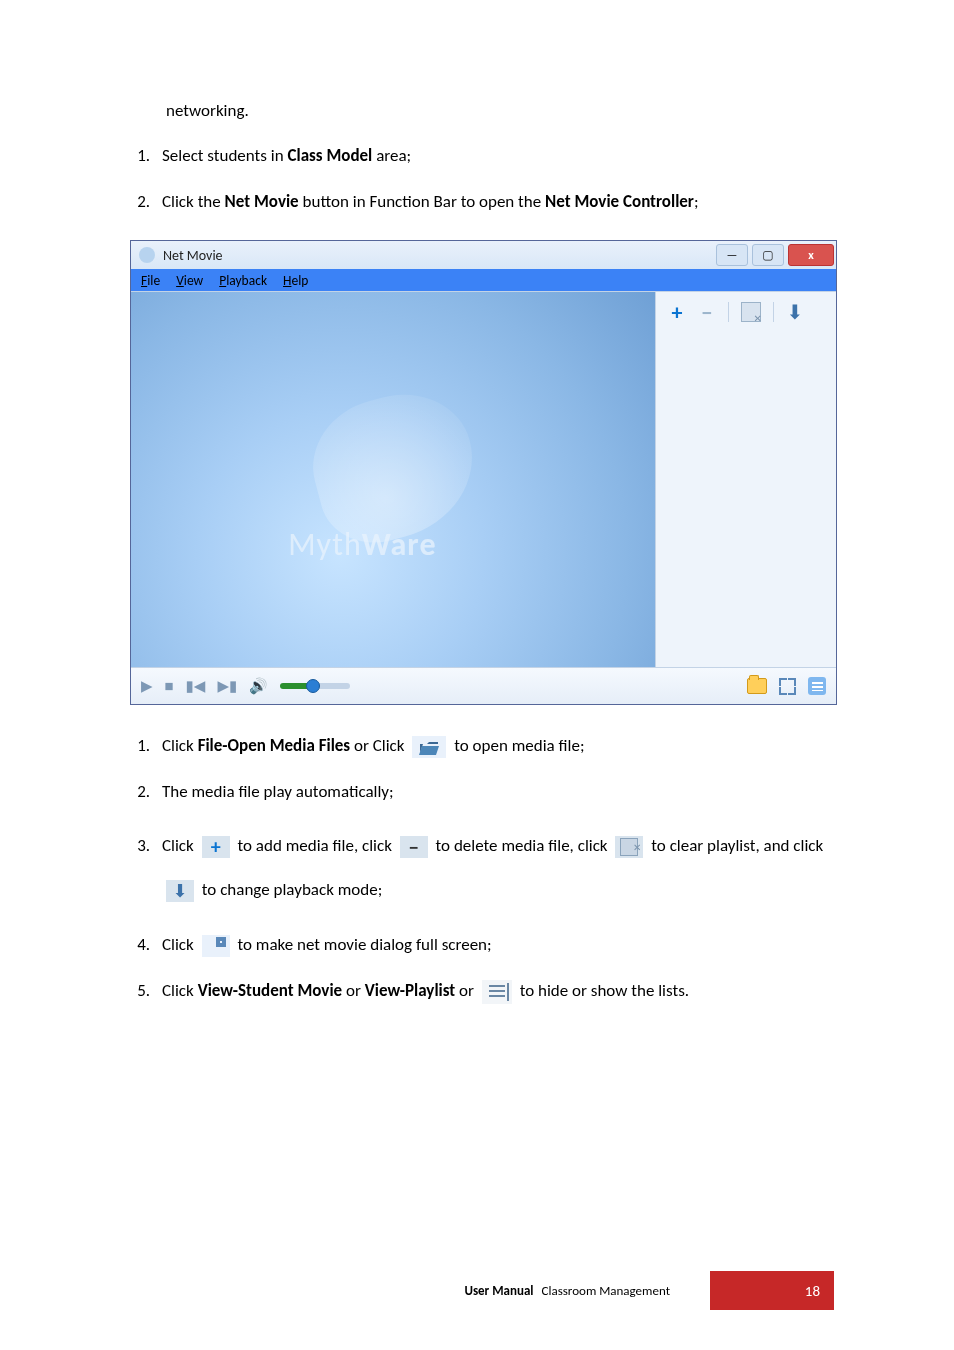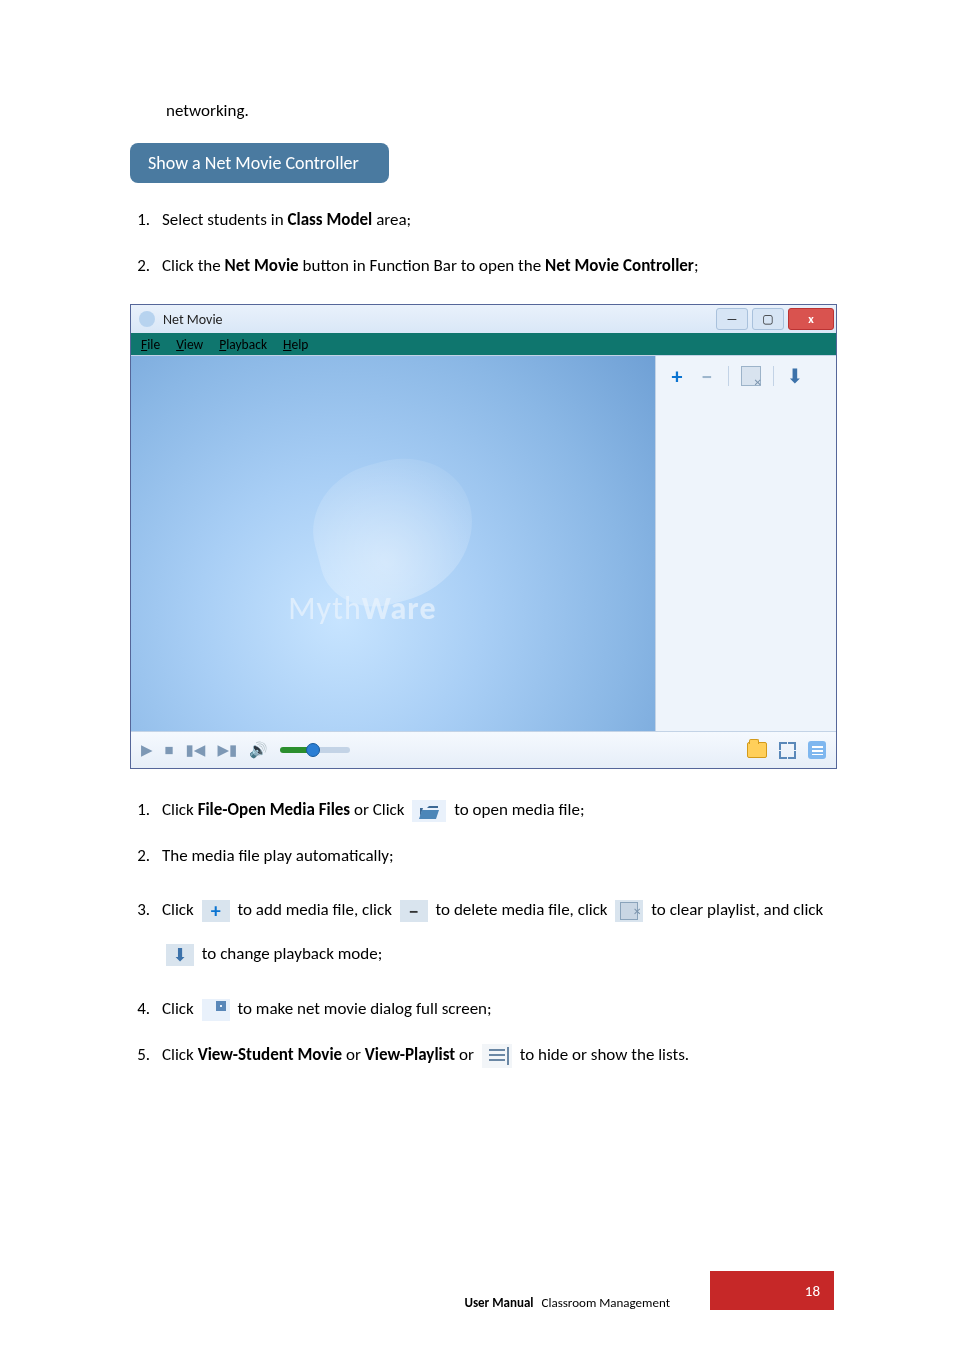--- a/index.html
+++ b/index.html
@@ -65,21 +65,21 @@
     border-radius: 3px;
     display:flex; align-items:center; justify-content:center;
     font-size: 12px;
   }
   .tb-min { background:#d7e5f5; border:1px solid #a9c1dc; color:#2b5; }
   .tb-min span{color:#000;}
   .tb-max { background:#d7e5f5; border:1px solid #a9c1dc; }
   .tb-close{ background:#d9534f; border:1px solid #b33; color:#fff; width:44px; font-weight:700;}
   .menubar {
     height: 22px;
-    background:#0f766e;
+    background:#3b82f6;
     border-bottom:1px solid #c3d3e6;
     display:flex; align-items:center;
     font-size:13.5px;
     gap: 16px;
     padding-left:10px;
   }
   .menubar span u{text-decoration:underline;}
   .win-body{
     display:flex;
     height: 375px;
@@ -194,39 +194,38 @@
       linear-gradient(#6a87a4,#6a87a4) 0 0/16px 2px no-repeat,
       linear-gradient(#6a87a4,#6a87a4) 0 5px/16px 2px no-repeat,
       linear-gradient(#6a87a4,#6a87a4) 0 10px/16px 2px no-repeat;
   }
   .inline-icon.list .bar-r{position:absolute;right:3px;top:3px;width:2px;height:18px;background:#6a87a4;}
 
   
   .footer{
     position:absolute;
     left:130px;right:120px;bottom:40px;
-    display:flex;align-items:flex-end;
+    display:flex;align-items:center;
     font-size:13px;
   }
   .footer .um{font-weight:700;margin-right:8px;}
   .footer .cm{color:#000;}
   .footer .pg{
     background:#c62828;color:#fff;
     width:110px;height:39px;
     display:flex;align-items:center;justify-content:flex-end;
     padding-right:14px;font-size:15px;
   }
 </style>
 </head>
 <body>
 
 <div class="page">
   <div class="lead">networking.</div>
 
-  <div class="pill">Show a Net Movie Controller</div>
 
   <ol class="steps">
     <li>
       <span>Select students in </span><span class="b">Class Model</span><span> area;</span>
     </li>
     <li>
       <span>Click the </span><span class="b">Net Movie</span><span> button in Function Bar to open the </span><span class="b">Net Movie Controller</span><span>;</span>
     </li>
   </ol>
 

